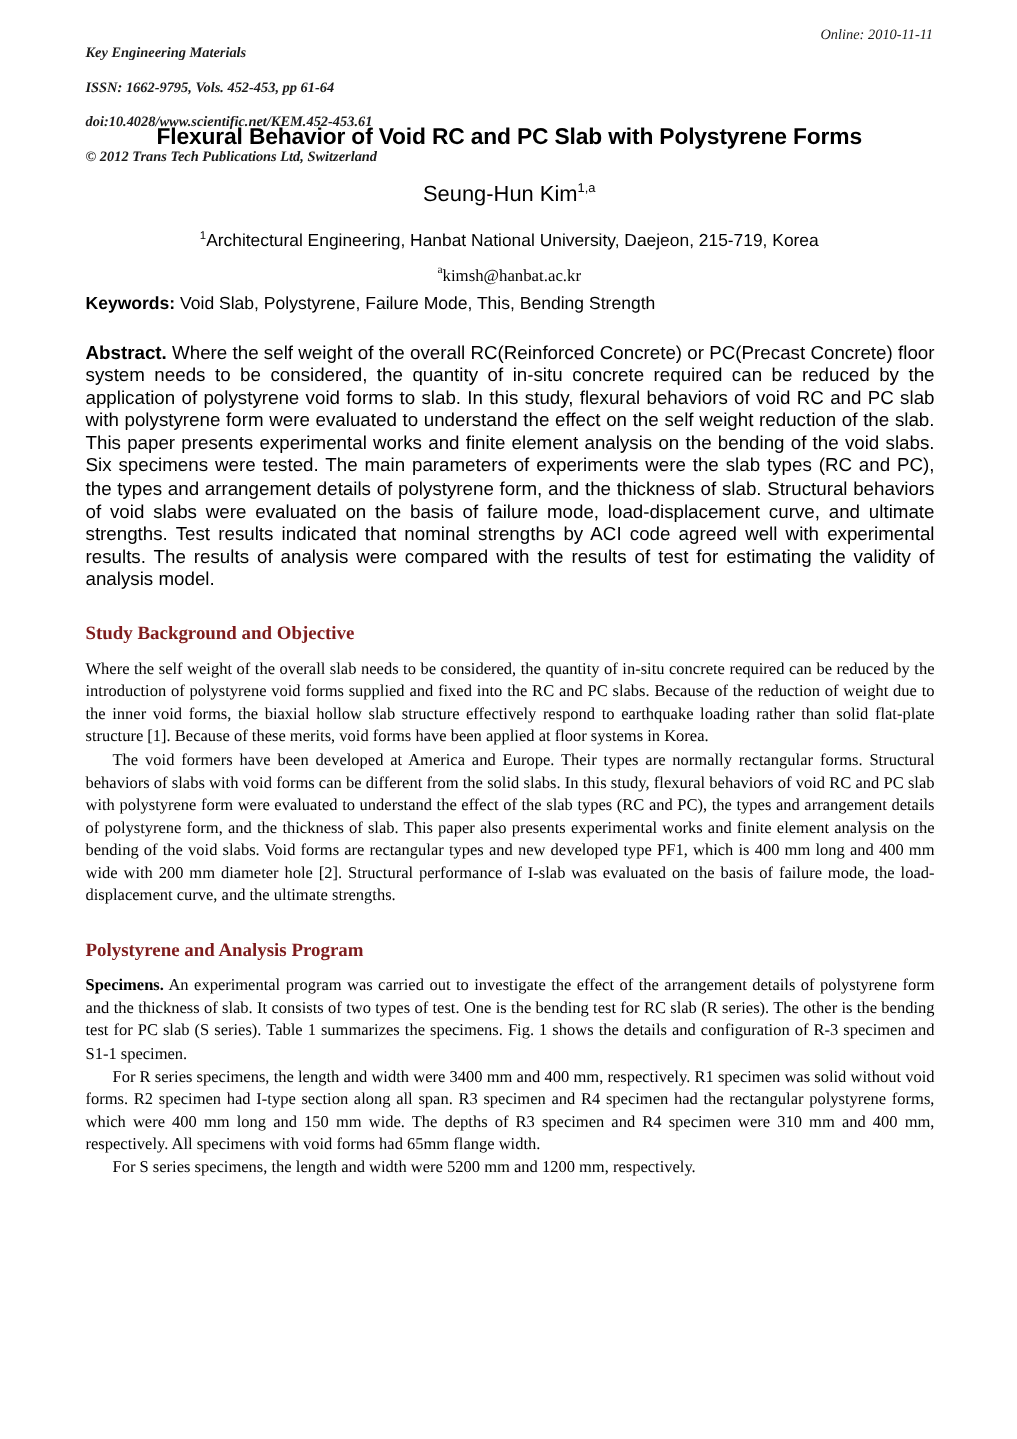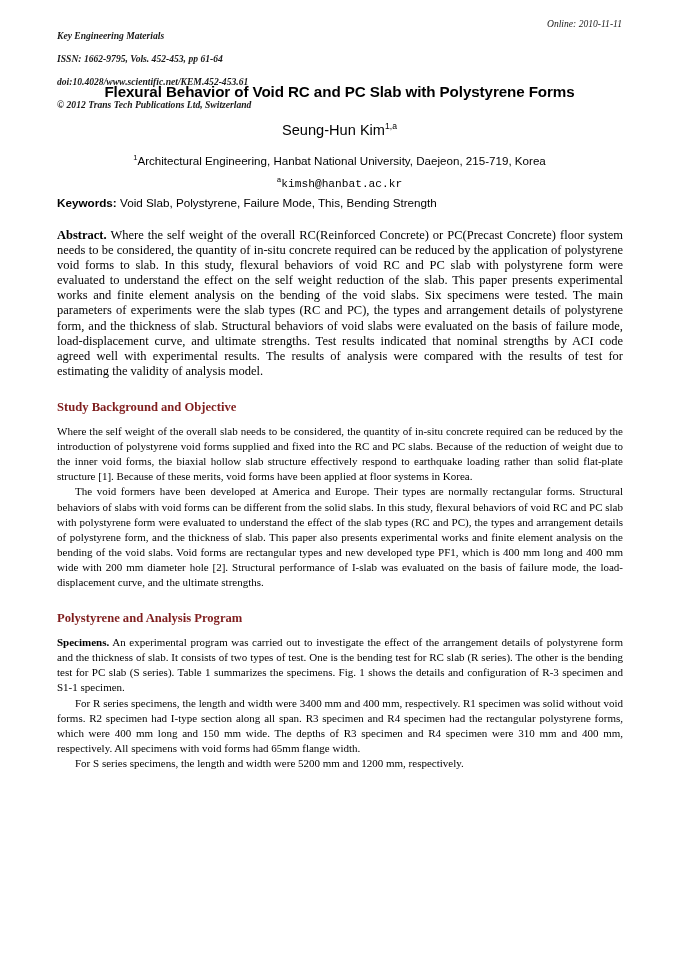--- a/index.html
+++ b/index.html
@@ -91,21 +91,21 @@
     margin: 0;
     padding-top: 14px;
     color: #000;
   }
   .affiliation sup, .email sup {
     font-size: 7.6px;
     vertical-align: super;
     line-height: 0;
   }
   .email {
-    font-family: Liberation Mono, monospace;
+    font-family: Liberation Serif, serif;
     font-size: 11.2px;
     line-height: 15px;
     margin: 0;
     padding-top: 9px;
     color: #000;
   }
 
   
   .body-col {
     position: absolute;
@@ -119,21 +119,21 @@
     font-size: 11.7px;
     line-height: 15px;
     margin: 0 0 18px 0;
     color: #000;
   }
   .keywords-line .kw-label {
     font-weight: bold;
   }
 
   .abstract-para {
-    font-family: Liberation Serif, serif;
+    font-family: Liberation Sans, sans-serif;
     font-size: 12.5px;
     line-height: 15.1px;
     text-align: justify;
     margin: 0;
     color: #000;
     hyphens: none;
   }
   .abstract-para .abs-label {
     font-weight: bold;
   }

